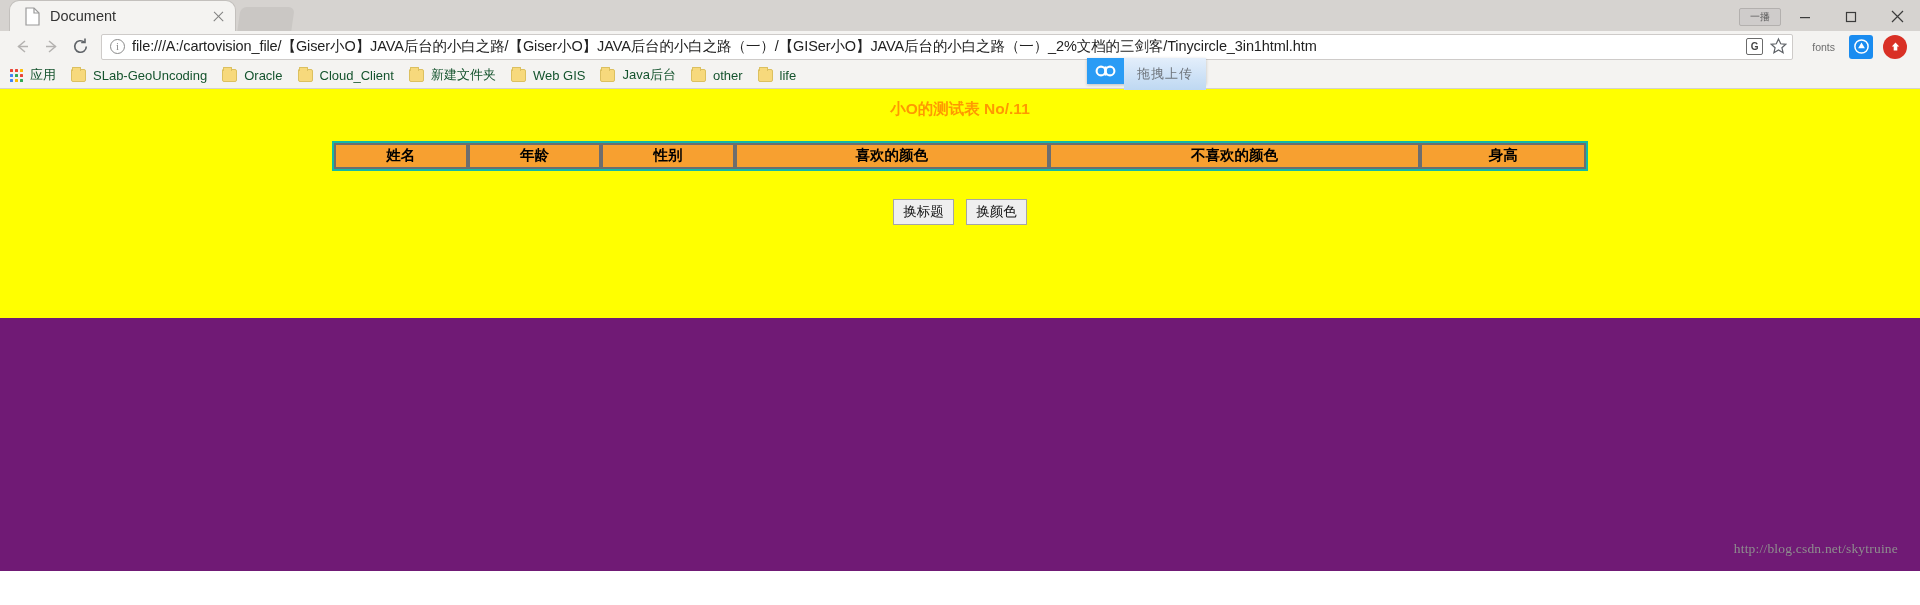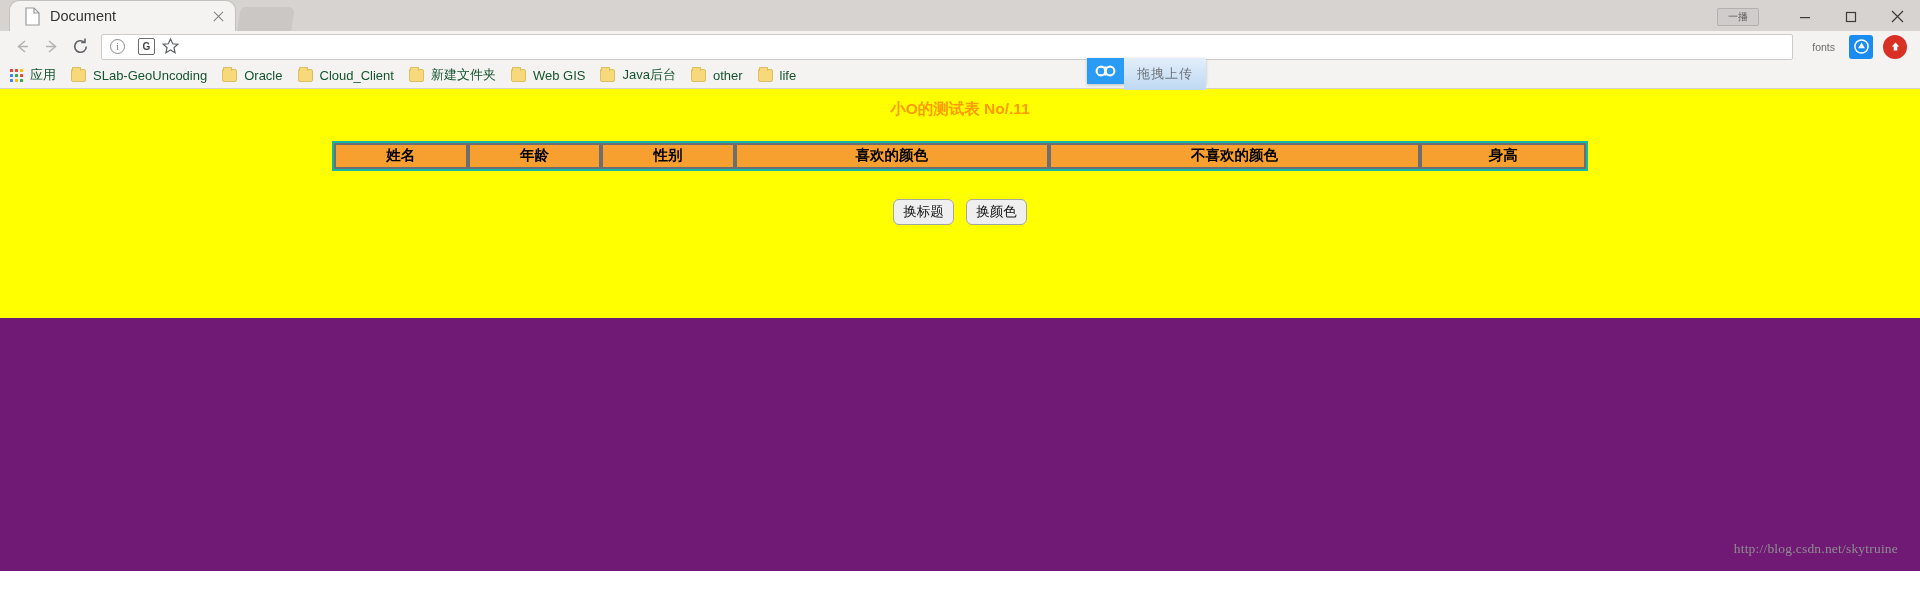--- a/index.html
+++ b/index.html
@@ -51,21 +51,21 @@
     position: absolute; right: 0; top: 0; height: 33px;
     display: flex; align-items: center;
   }
   .winbtn {
     width: 46px; height: 33px; display: flex;
     align-items: center; justify-content: center;
     color: #3b3b3b;
   }
   .winbtn svg { display: block; }
   .plugin-pill {
-    width: 42px; height: 18px; margin-right: 23px;
+    width: 42px; height: 18px; margin-right: 1px;
     background: #cfcccb; border: 1px solid #b3b0ae; border-radius: 2px;
     font-size: 10px; color: #5b5b5b; display: flex;
     align-items: center; justify-content: center; line-height: 1;
   }
 
   
   .toolbar {
     height: 31px; background: #f4f3f1; display: flex;
     align-items: center; padding: 0 8px; position: relative;
   }
@@ -173,21 +173,21 @@
     padding: 1px 4px; line-height: 1.35;
   }
   table.demo th { background: #f7a030; color: #000; }
   table.demo td { background: #12937a; color: #ffffff; }
 
   .btnrow { text-align: center; margin-top: 28px; }
   .pagebtn {
     font-family: "Liberation Sans", sans-serif;
     font-size: 13.5px; padding: 3px 9px; margin: 0 4px;
     background: #efefef; border: 1px solid #a6a6a6;
-    border-radius: 6px; color: #111; cursor: pointer;
+    border-radius: 0; color: #111; cursor: pointer;
   }
 
   
   .below {
     background: #701a75; height: 253px; position: relative;
   }
   .watermark {
     position: absolute; right: 22px; bottom: 14px;
     color: #8e8e8e; font-size: 13.5px;
     font-family: "Liberation Serif", serif; letter-spacing: .2px;
@@ -246,20 +246,21 @@
     </div>
     <div class="navbtn active">
       <svg width="19" height="19" viewBox="0 0 19 19">
         <path d="M15.3 9.5 a5.8 5.8 0 1 1 -1.9 -4.3" fill="none" stroke="currentColor" stroke-width="1.6"></path>
         <path d="M14 1.6 L14 5.5 L10.2 5.5" fill="none" stroke="currentColor" stroke-width="1.6"></path>
       </svg>
     </div>
 
     <div class="omnibox">
       <span class="info-icon">i</span>
+      <span class="url-text">file:///A:/cartovision_file/【Giser小O】JAVA后台的小白之路/【Giser小O】JAVA后台的小白之路（一）/【GISer小O】JAVA后台的小白之路（一）_2%文档的三剑客/Tinycircle_3in1html.htm</span>
       <span class="omni-icon">
         <span class="translate-icon">G</span>
       </span>
       <span class="omni-icon star-icon">
         <svg width="19" height="19" viewBox="0 0 19 19">
             <path d="M9.5 2 l2.2 4.8 l5.1 .5 l-3.9 3.4 l1.2 5 l-4.6 -2.7 l-4.6 2.7 l1.2 -5 l-3.9 -3.4 l5.1 -.5 z" fill="none" stroke="currentColor" stroke-width="1.2"></path>
           </svg>
       </span>
     </div>
 

